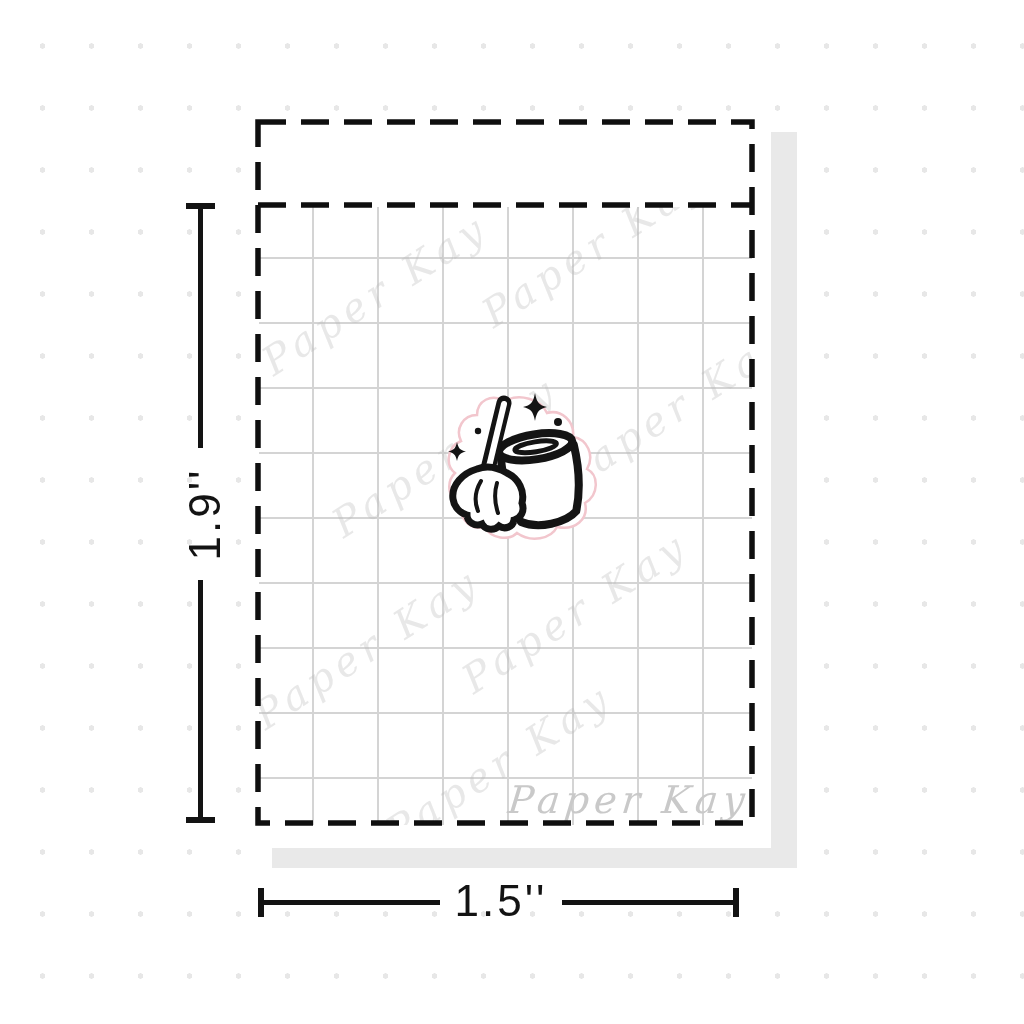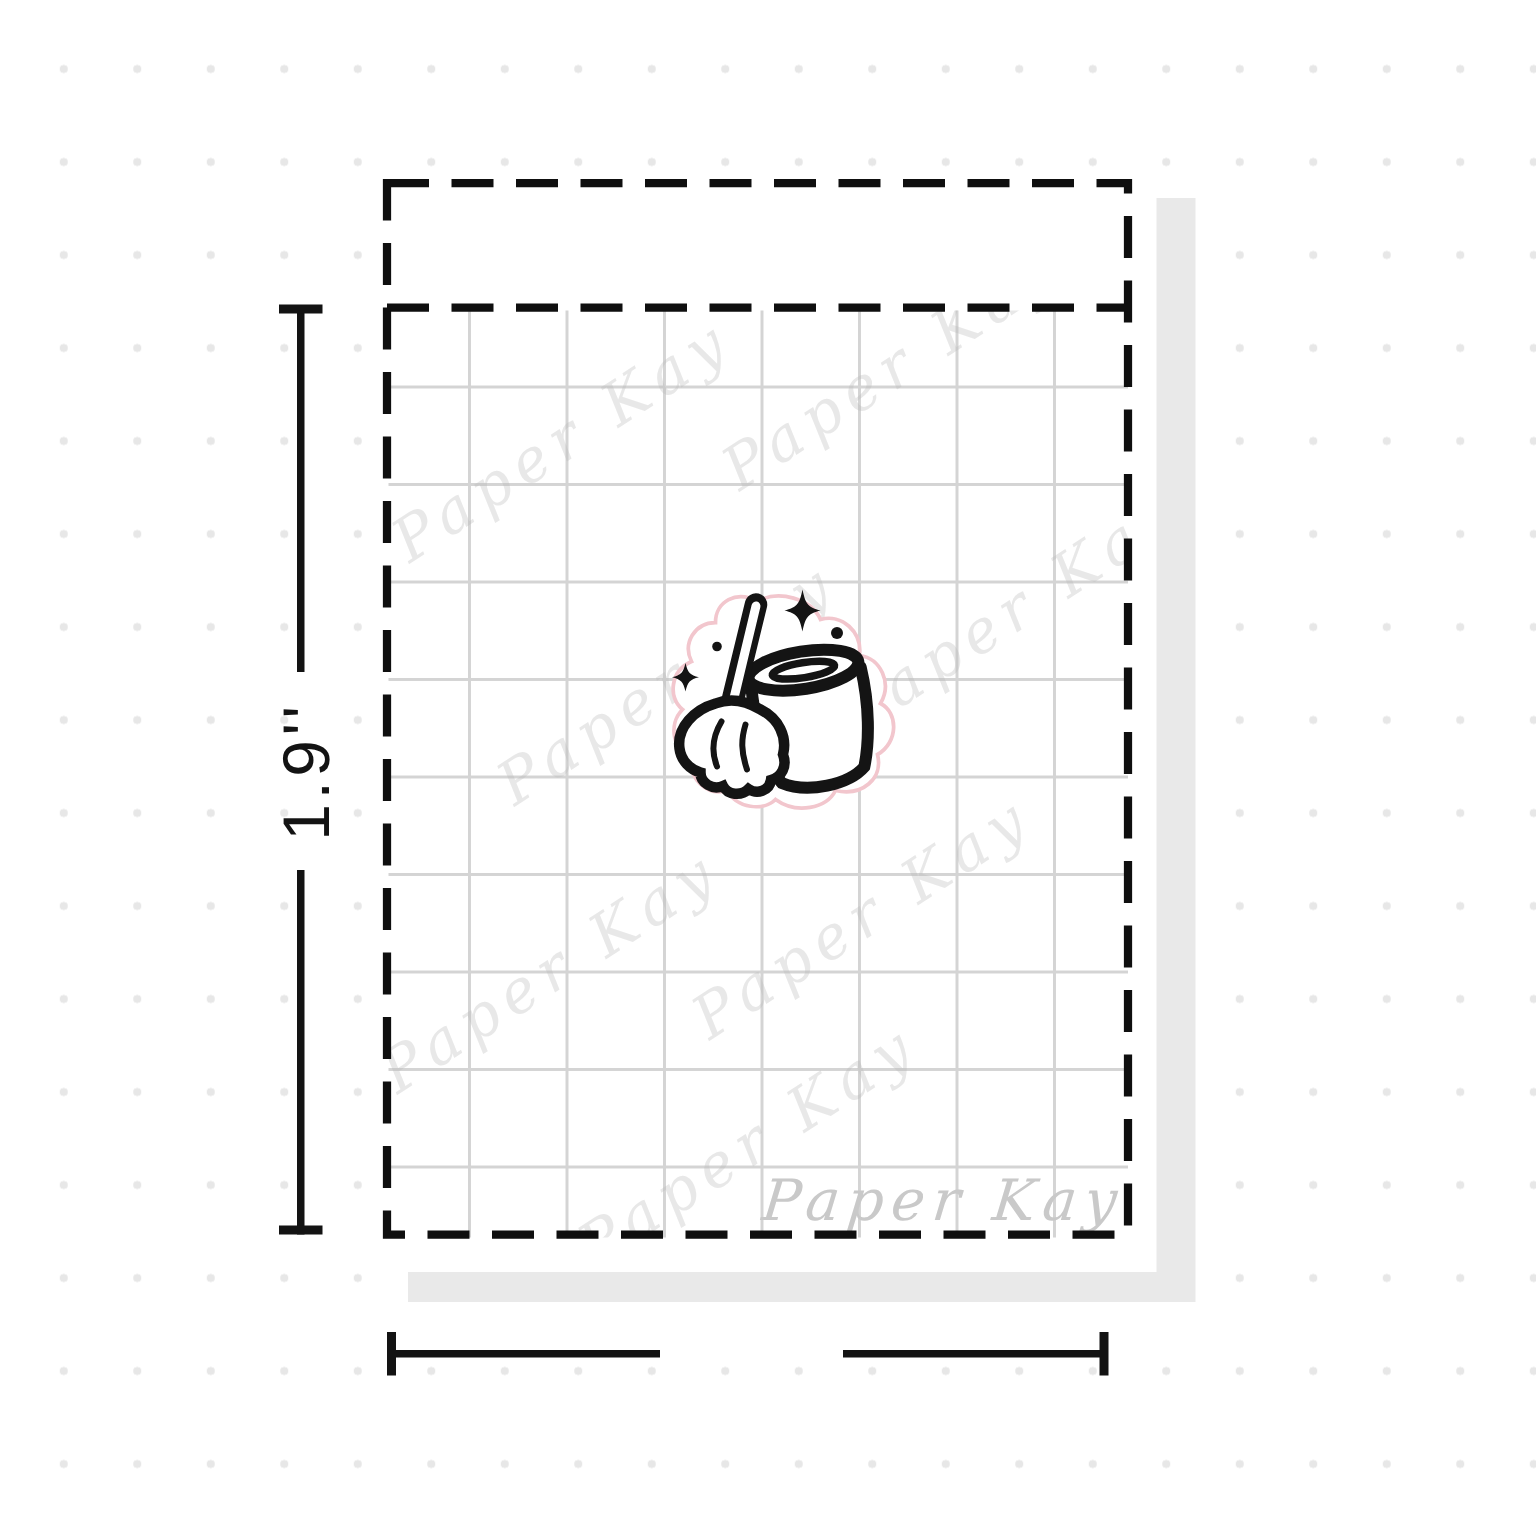--- a/index.html
+++ b/index.html
@@ -111,14 +111,15 @@
   <div class="dim" style="left:198px; top:205px; width:5px;  height:243px;"></div>
   <div class="dim" style="left:198px; top:580px; width:5px;  height:243px;"></div>
   <div class="dim" style="left:186px; top:203px; width:29px; height:6px;"></div>
   <div class="dim" style="left:186px; top:817px; width:29px; height:6px;"></div>
   <div class="dim-label vert">1.9''</div>
 
   <div class="dim" style="left:261px; top:900px; width:179px; height:5px;"></div>
   <div class="dim" style="left:562px; top:900px; width:175px; height:5px;"></div>
   <div class="dim" style="left:258px; top:888px; width:6px; height:29px;"></div>
   <div class="dim" style="left:733px; top:888px; width:6px; height:29px;"></div>
+  <div class="dim-label horz">1.5''</div>
 
 </div>
 
 </body></html>

